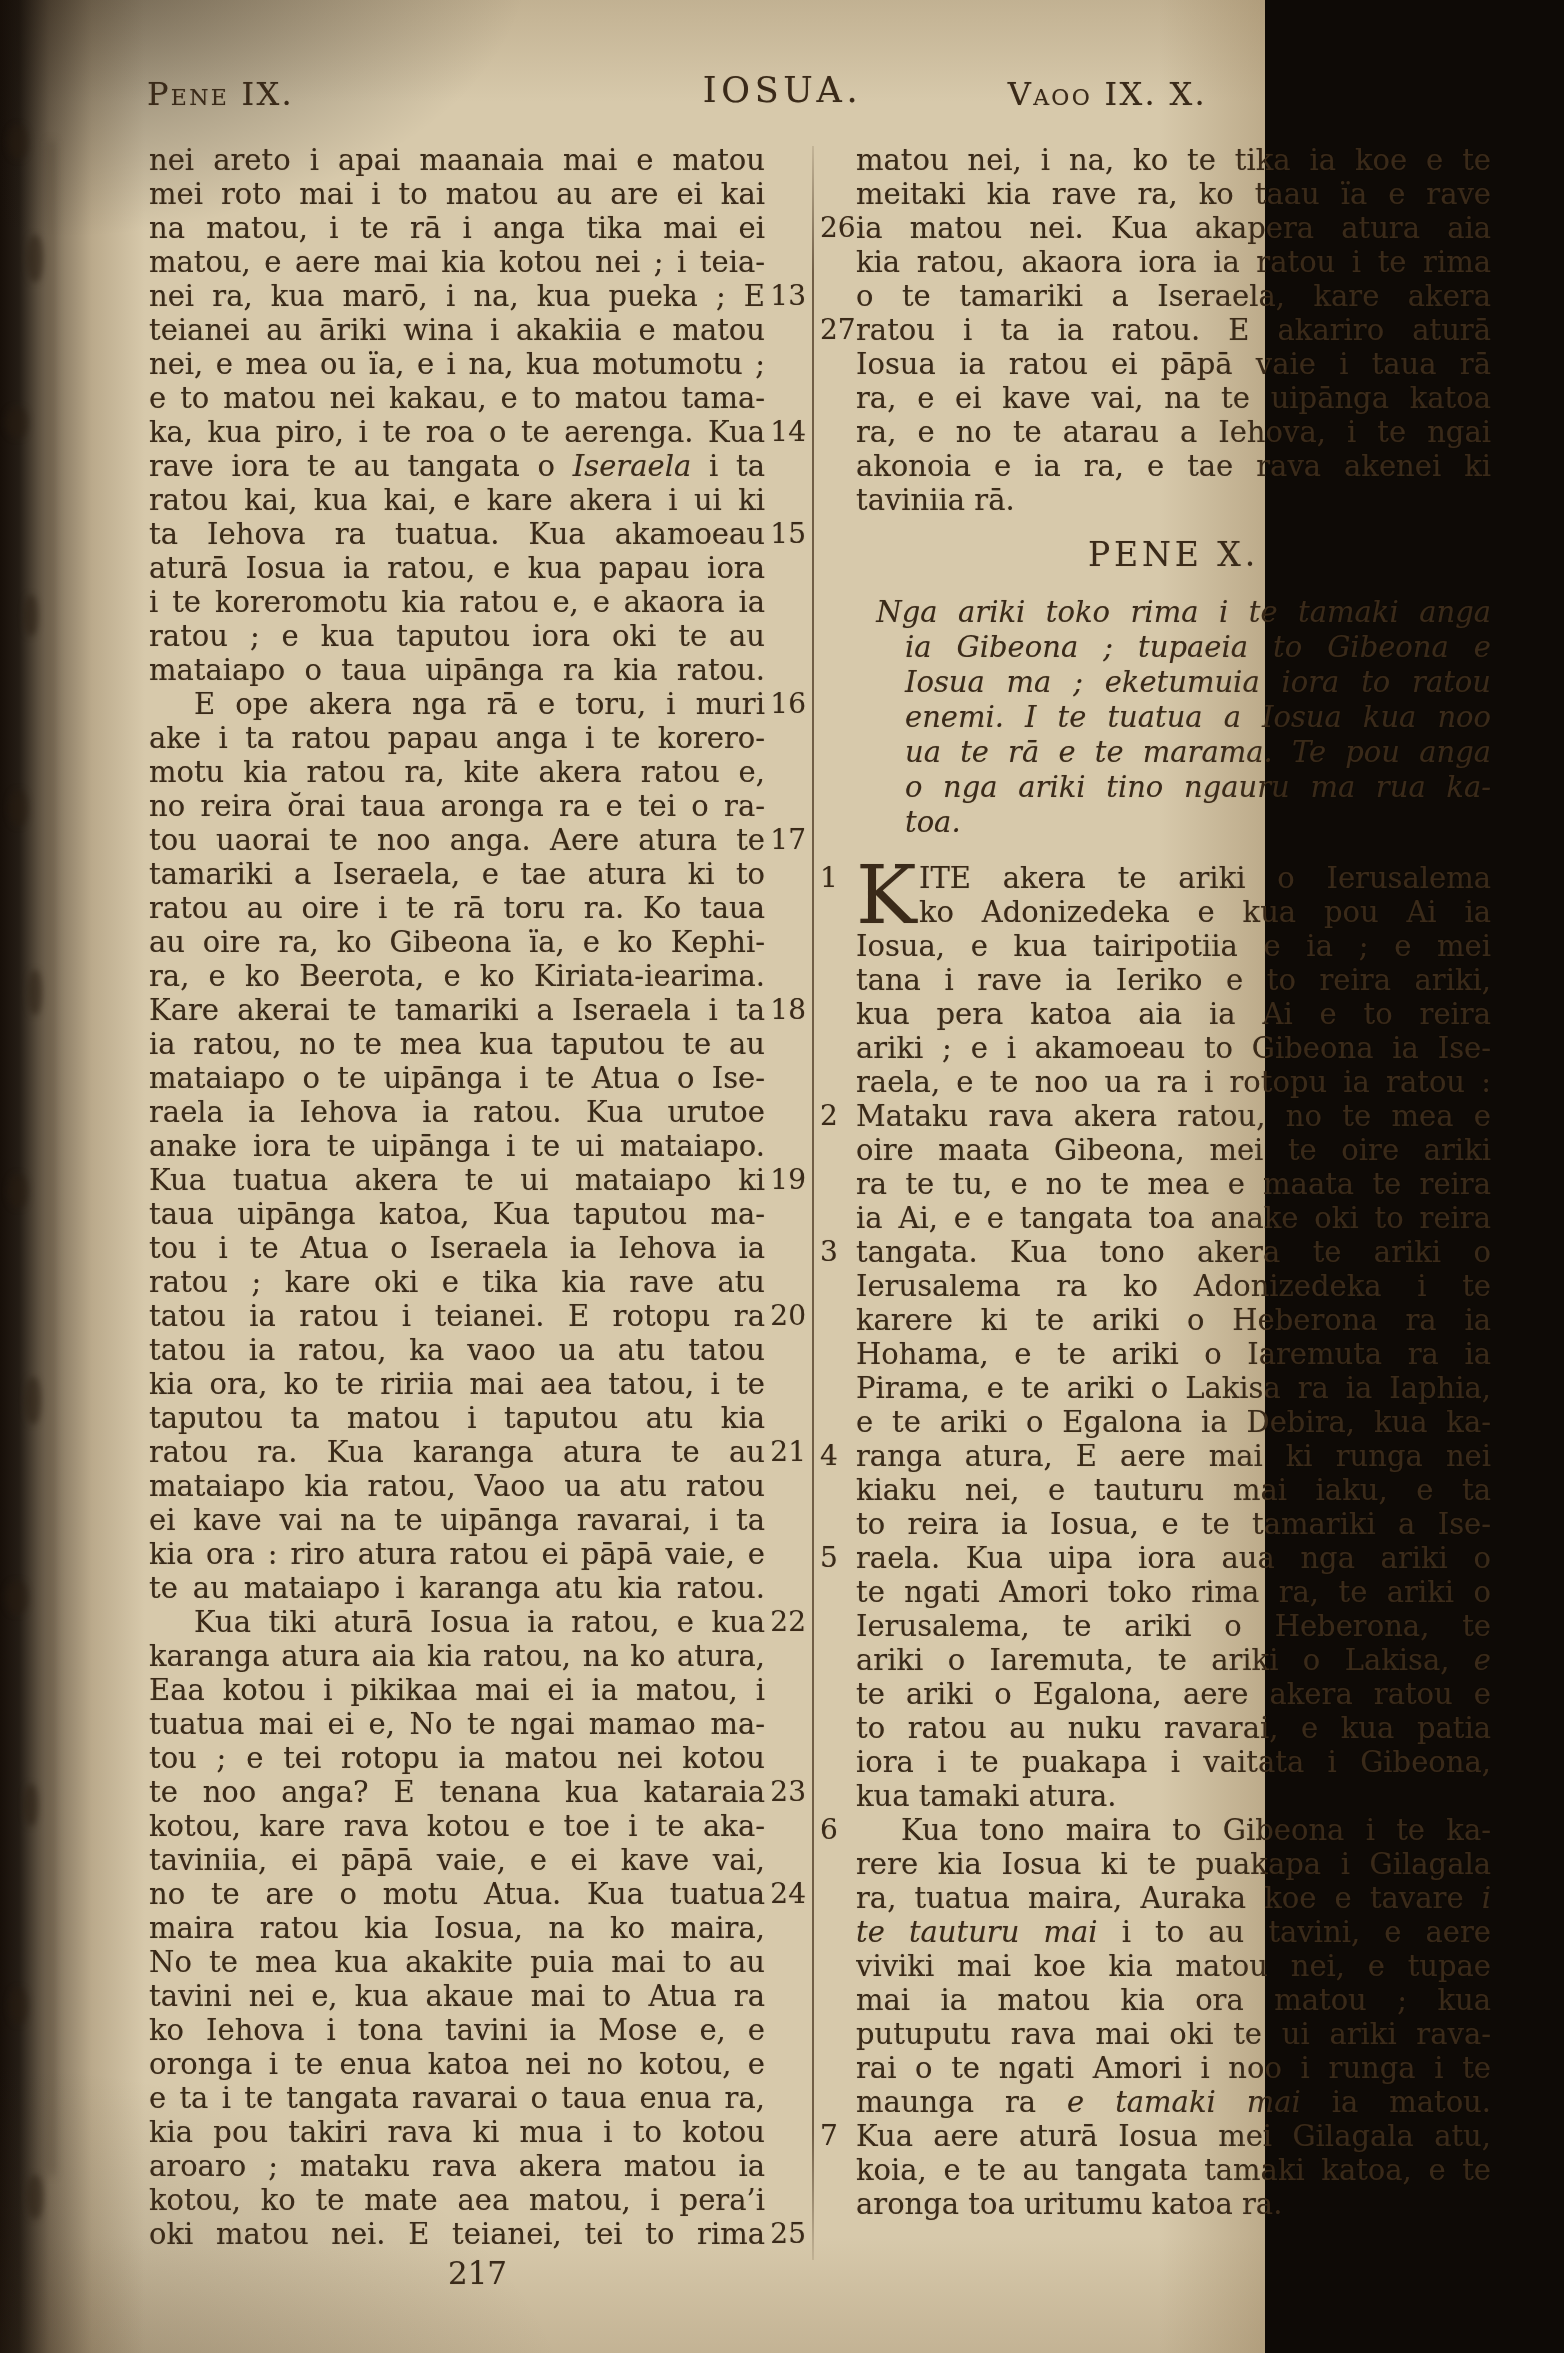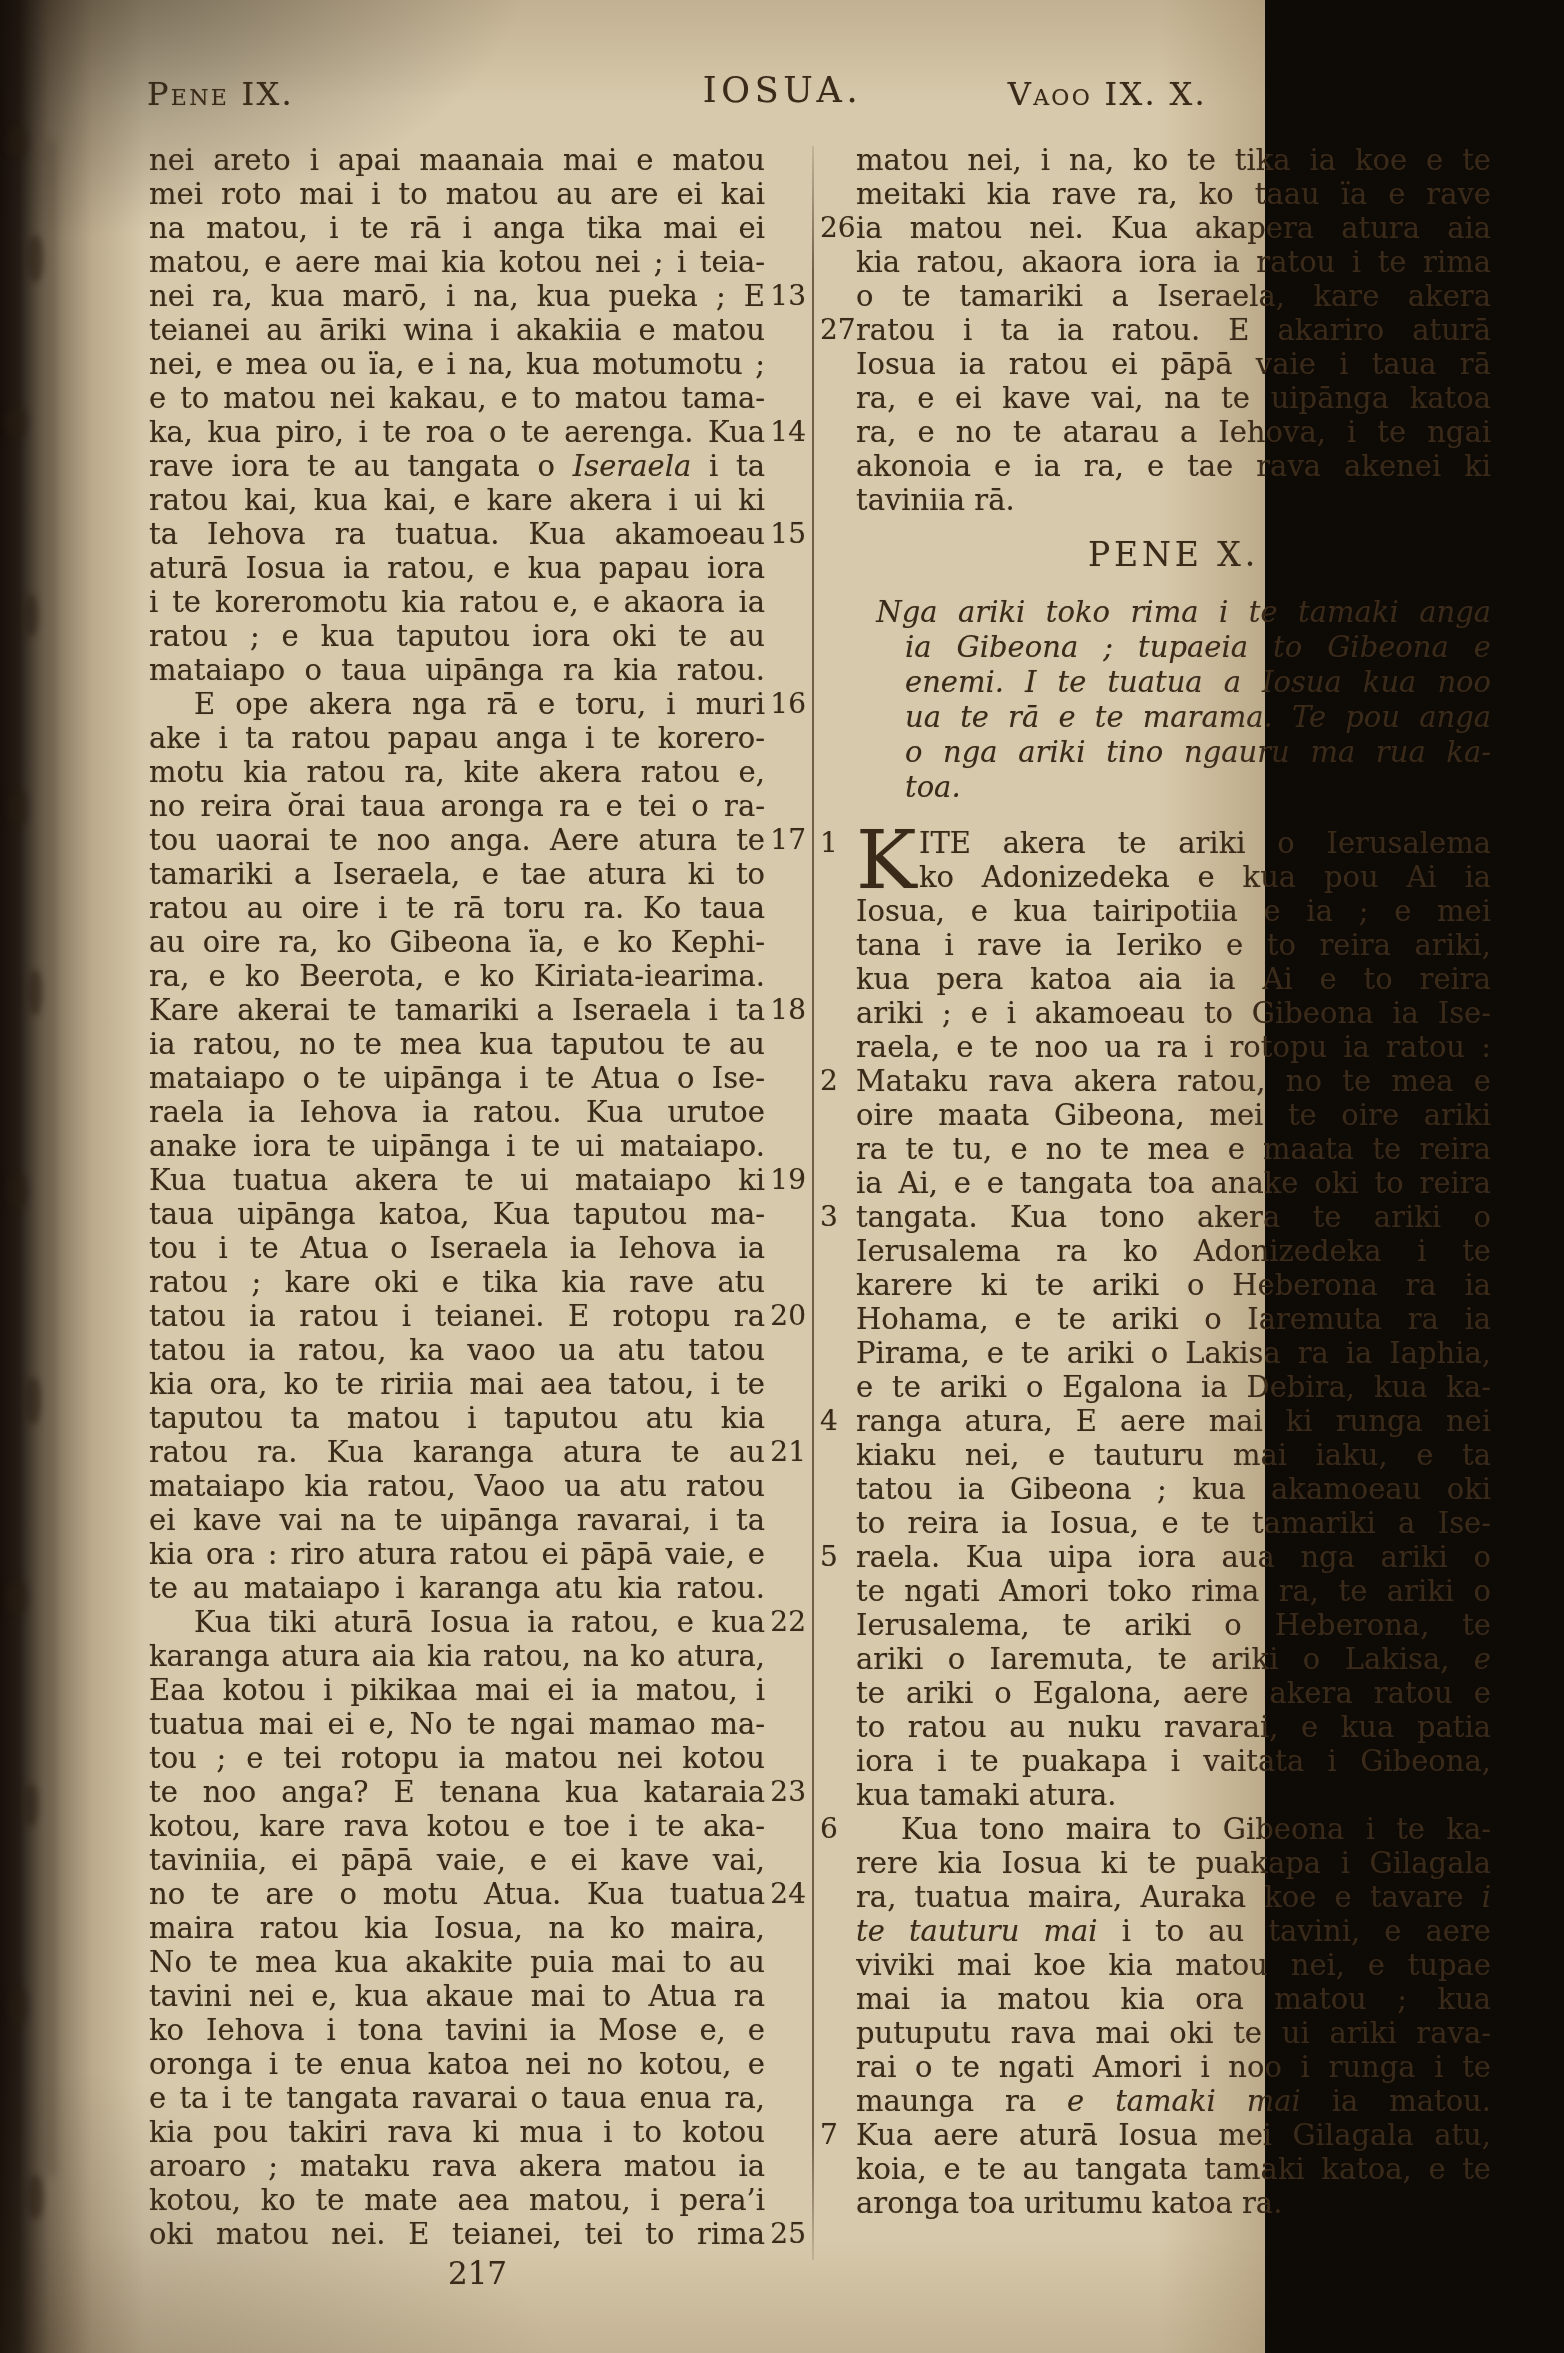--- a/index.html
+++ b/index.html
@@ -373,20 +373,24 @@
         <div class="ln">
           <div class="num"></div>
           <div class="lt j em sfirst">Nga ariki toko rima i te tamaki anga</div>
         </div>
         <div class="ln">
           <div class="num"></div>
           <div class="lt j em srest">ia Gibeona ;  tupaeia to Gibeona e</div>
         </div>
         <div class="ln">
           <div class="num"></div>
+          <div class="lt j em srest">Iosua ma ;  eketumuia iora to ratou</div>
+        </div>
+        <div class="ln">
+          <div class="num"></div>
           <div class="lt j em srest">enemi.   I te tuatua a Iosua kua noo</div>
         </div>
         <div class="ln">
           <div class="num"></div>
           <div class="lt j em srest">ua te rā e te marama.   Te pou anga</div>
         </div>
         <div class="ln">
           <div class="num"></div>
           <div class="lt j em srest">o nga ariki tino ngauru ma rua ka-</div>
         </div>
@@ -465,24 +469,20 @@
           <div class="num"></div>
           <div class="lt j">e te ariki o Egalona ia Debira, kua ka-</div>
         </div>
         <div class="ln">
           <div class="num">4</div>
           <div class="lt j">ranga atura, E aere mai ki runga nei</div>
         </div>
         <div class="ln">
           <div class="num"></div>
           <div class="lt j">kiaku nei, e tauturu mai iaku, e ta</div>
-        </div>
-        <div class="ln">
-          <div class="num"></div>
-          <div class="lt j">tatou ia Gibeona ;  kua akamoeau oki</div>
         </div>
         <div class="ln">
           <div class="num"></div>
           <div class="lt j">to reira ia Iosua, e te tamariki a Ise-</div>
         </div>
         <div class="ln">
           <div class="num">5</div>
           <div class="lt j">raela.   Kua uipa iora aua nga ariki o</div>
         </div>
         <div class="ln">

